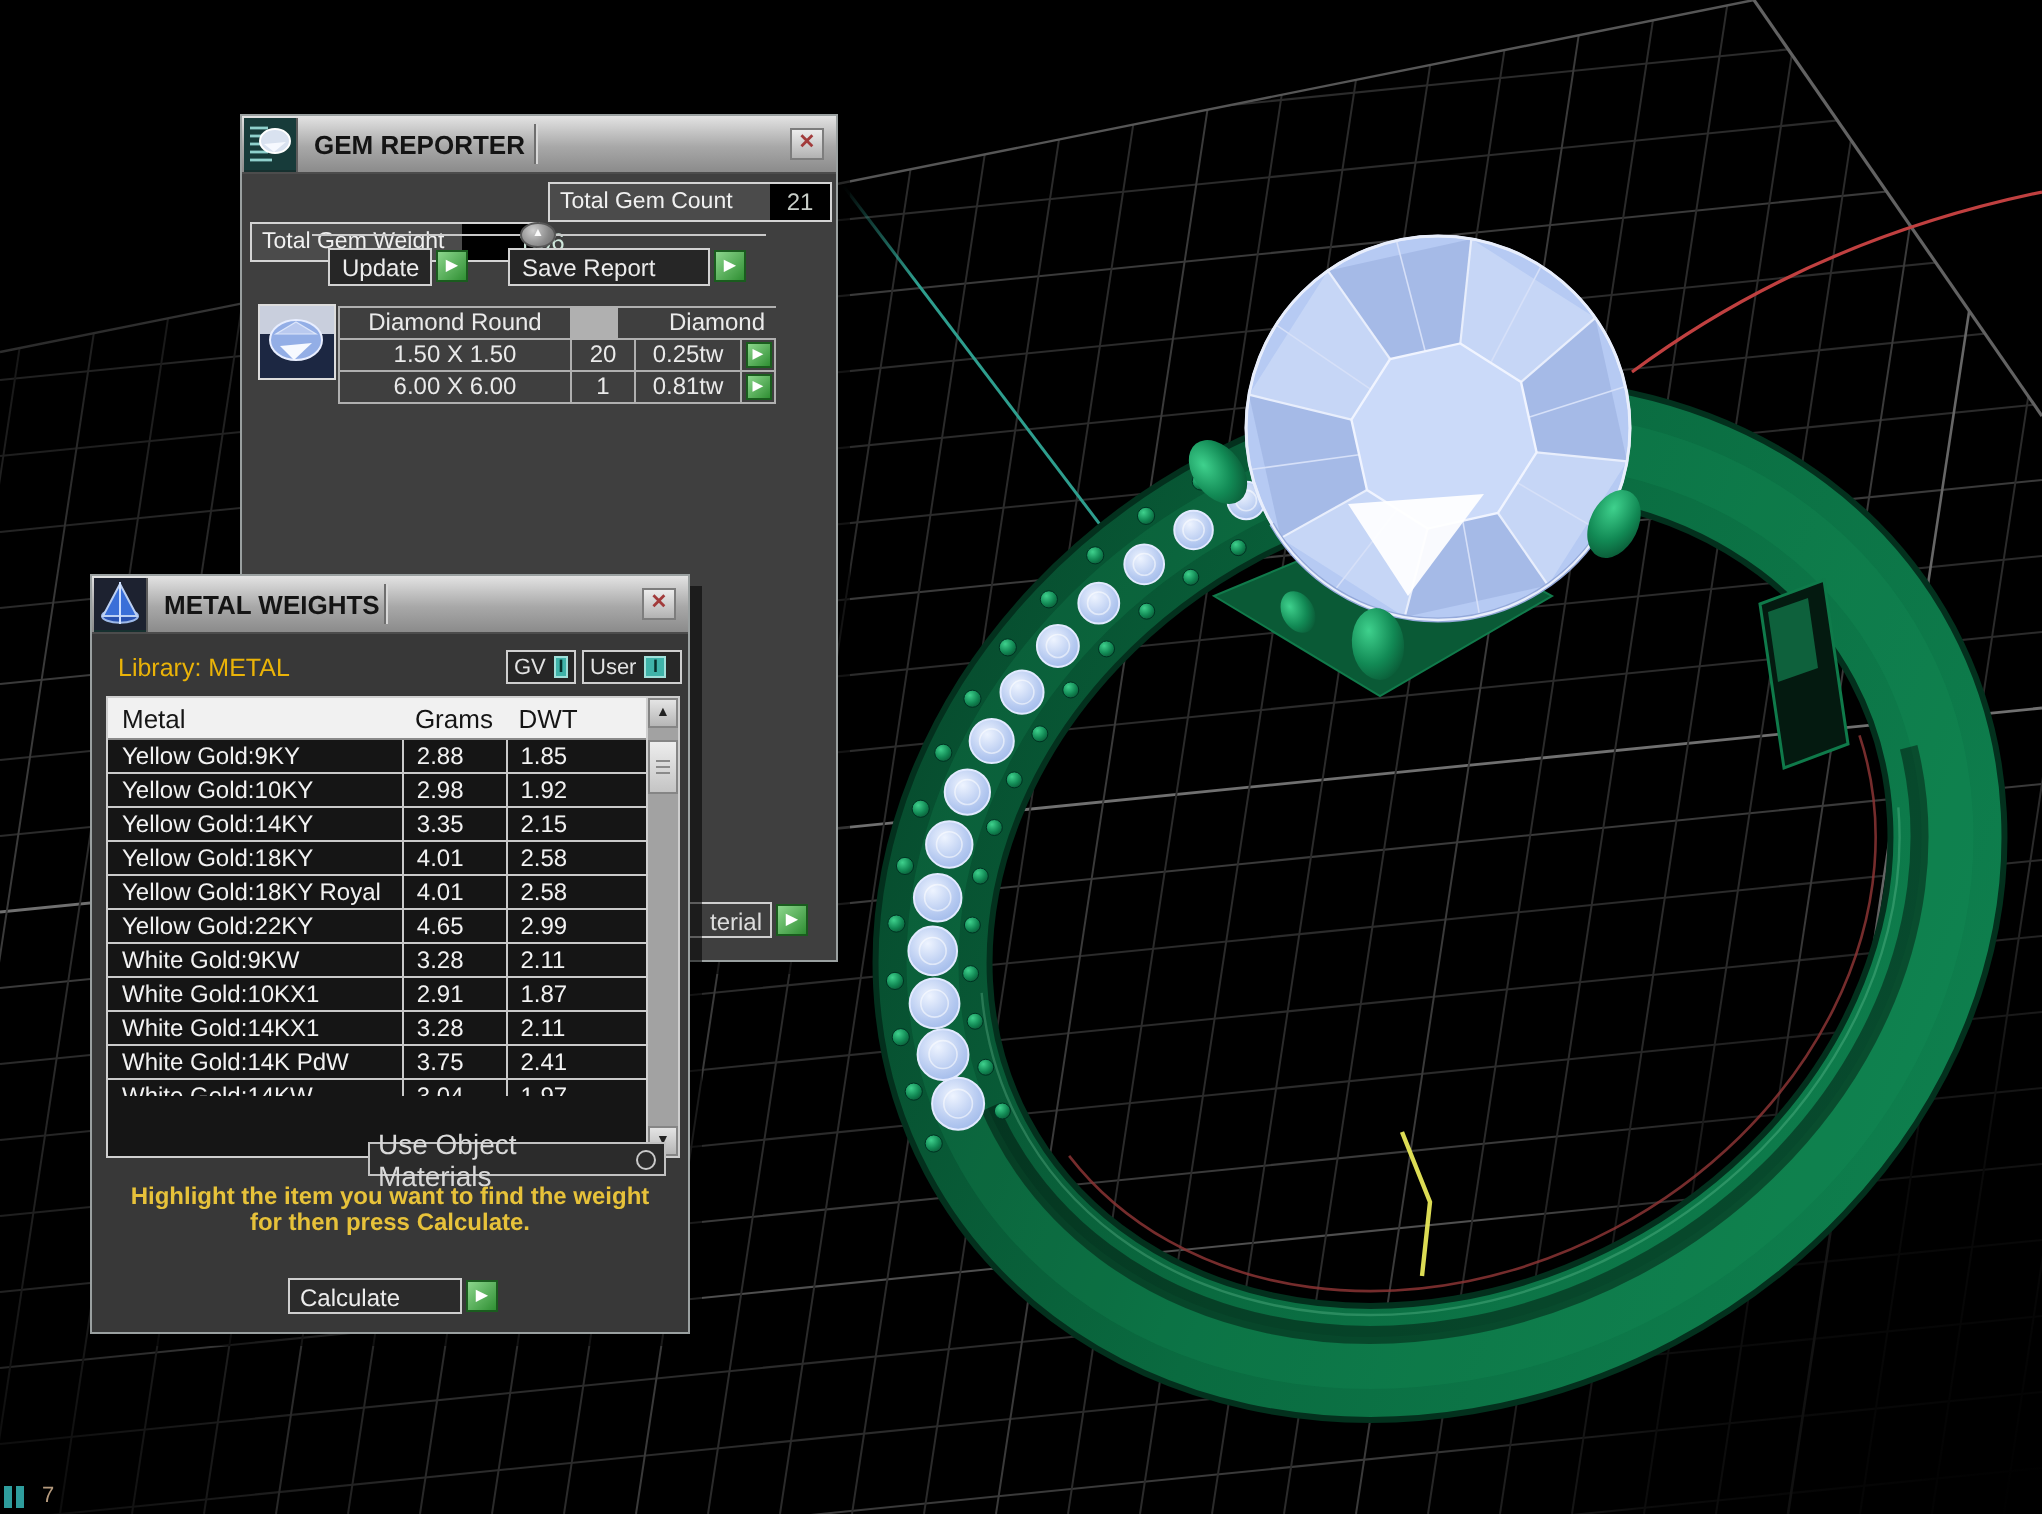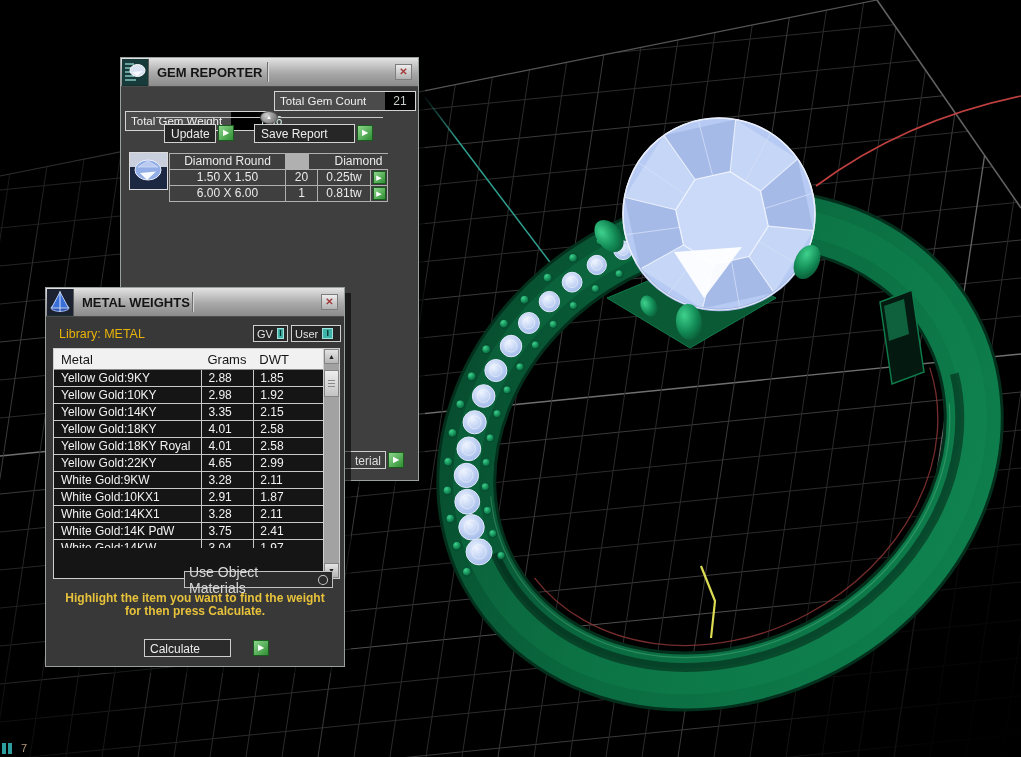--- a/index.html
+++ b/index.html
@@ -102,21 +102,21 @@
     background:repeating-linear-gradient(#8a8a8a 0 1px, transparent 1px 3px); }
 
   .use-obj { position:absolute; left:138px; top:283px; width:149px; height:17px;
     display:flex; align-items:center; justify-content:space-between;
     border:1px solid #c2c2c2; background:#2b2b2b; color:#d9d9d9; font-size:14px; padding:0 4px; }
   .circle-ic { width:10px; height:10px; border:1px solid #c9c9c9; border-radius:50%; }
 
   .instruction { position:absolute; left:0; right:0; top:304px; text-align:center;
     font-weight:bold; font-size:12px; line-height:13px; color:#e7c23a; }
 
-  .calc-btn { position:absolute; left:98px; top:351px; display:flex; height:18px;gap:20px; }
+  .calc-btn { position:absolute; left:98px; top:351px; display:flex; height:18px; }
   .calc-btn .lbl { width:87px; border:1px solid #cfcfcf; background:#2b2b2b; color:#ececec;
     font-size:12px; padding:2px 0 0 5px; }
 
   
   .corner { position:absolute; left:2px; top:742px; z-index:4; display:flex; gap:2px; align-items:flex-end; }
   .cbar { width:4px; height:11px; background:#2e9d9d; display:inline-block; }
   .cnum { margin-left:7px; color:#b59a7d; font-size:11px; }
 </style>
 </head>
 <body>

